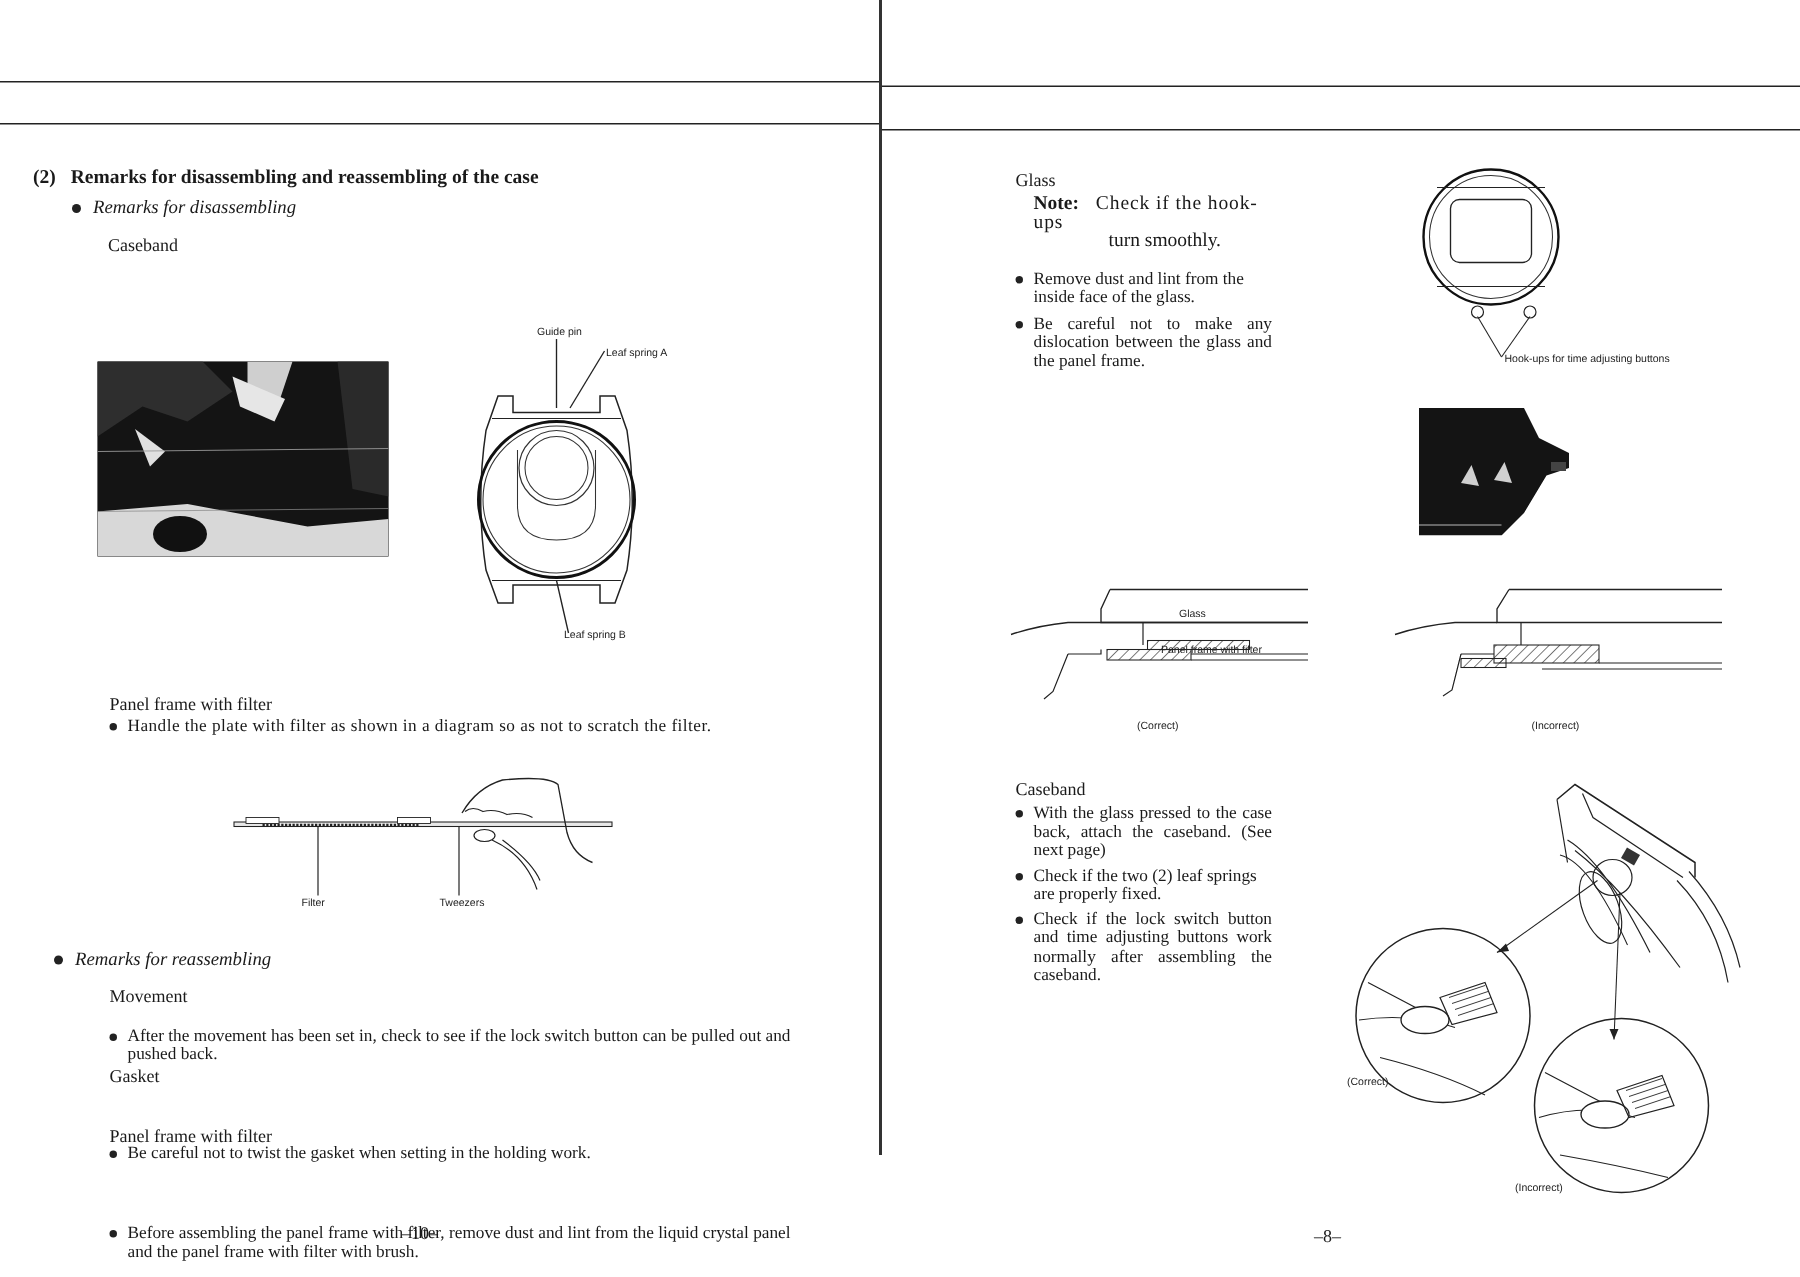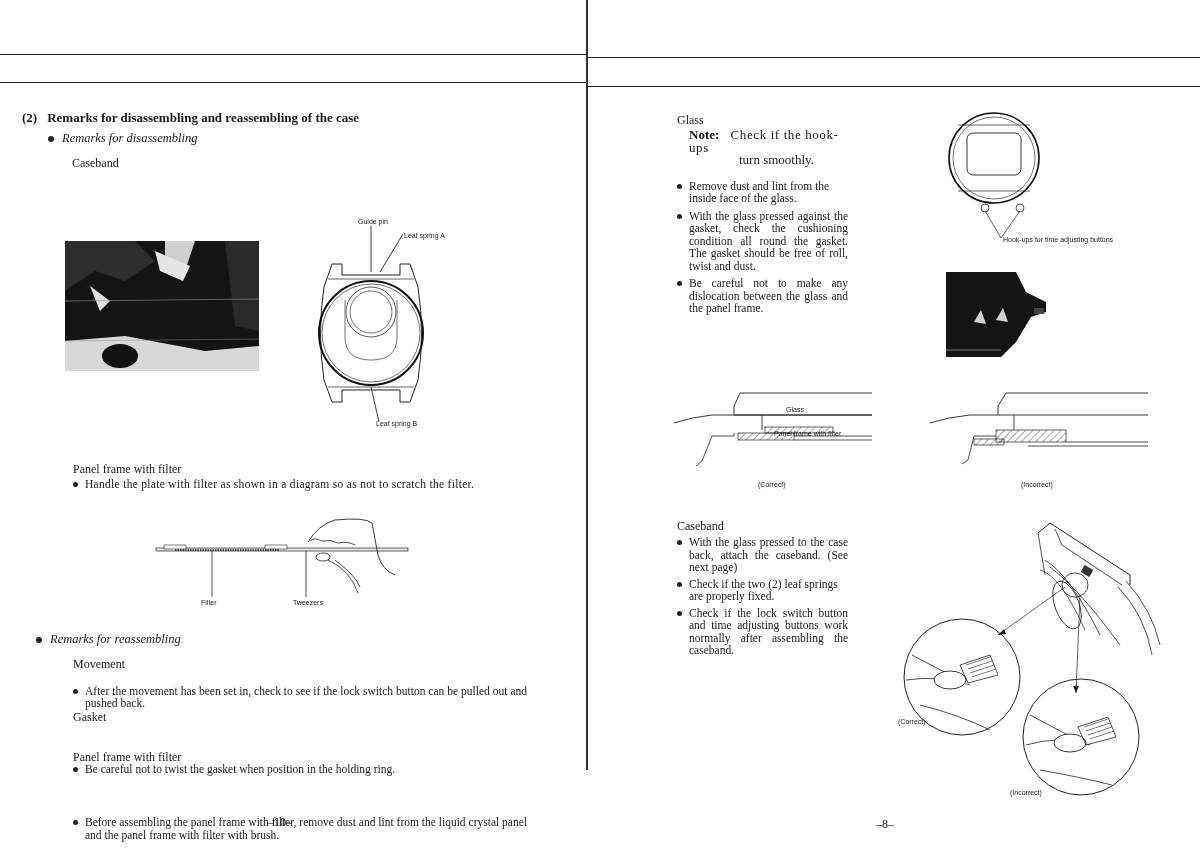--- a/index.html
+++ b/index.html
@@ -103,40 +103,39 @@
   </div>
 
   <div class="abs subsec" style="left:36px;top:632px;">
     <span class="bullet-dot"></span><span>Remarks for reassembling</span>
   </div>
 
   <div class="abs heading" style="left:73px;top:657px;">Movement</div>
   <div class="abs bl just" style="left:72px;top:672px;width:442px;">After the movement has been set in, check to see if the lock switch button can be pulled out and pushed back.</div>
 
   <div class="abs heading" style="left:73px;top:710px;">Gasket</div>
-  <div class="abs bl" style="left:72px;top:725px;width:442px;">Be careful not to twist the gasket when position in the holding ring.</div>
+  <div class="abs bl" style="left:72px;top:725px;width:442px;">Be careful not to twist the gasket when setting in the holding work.</div>
 
   <div class="abs heading" style="left:73px;top:750px;">Panel frame with filter</div>
   <div class="abs bl just" style="left:72px;top:766px;width:442px;">Before assembling the panel frame with filter, remove dust and lint from the liquid crystal panel and the panel frame with filter with brush.</div>
 
   <div class="abs page-num" style="left:268px;top:815px;">–10–</div>
 </div>
 
 <div>
 
   <div class="abs heading" style="left:677px;top:113px;">Glass</div>
 
   <div class="abs" style="left:676px;top:129px;width:172px;">
     <div class="note">
       <b>Note:</b>
       <span style="margin-left:8px;letter-spacing:0.6px;">Check if the hook-ups</span>
       <span class="indent">turn smoothly.</span>
     </div>
     <div class="bl" style="margin-top:13px;">Remove dust and lint from the inside face of the glass.</div>
-    <div class="bl just" style="margin-top:5px;">With the glass pressed against the gasket, check the cushioning condition all round the gasket. The gasket should be free of roll, twist and dust.</div>
     <div class="bl just" style="margin-top:5px;">Be careful not to make any dislocation between the glass and the panel frame.</div>
   </div>
 
   <div class="abs" style="left:940px;top:105px;width:210px;height:150px;">
     <svg width="210" height="150" viewBox="0 0 210 150">
       <circle cx="54" cy="53" r="45" fill="none" stroke="#111" stroke-width="1.6"></circle>
       <circle cx="54" cy="53" r="41" fill="none" stroke="#333" stroke-width="0.7"></circle>
       <rect x="27" y="28" width="54" height="42" rx="6" fill="none" stroke="#222" stroke-width="0.9"></rect>
       <path d="M18 20 L90 20 M18 86 L90 86" stroke="#222" stroke-width="0.7"></path>
       <circle cx="45" cy="103" r="4" fill="none" stroke="#222" stroke-width="0.8"></circle>

